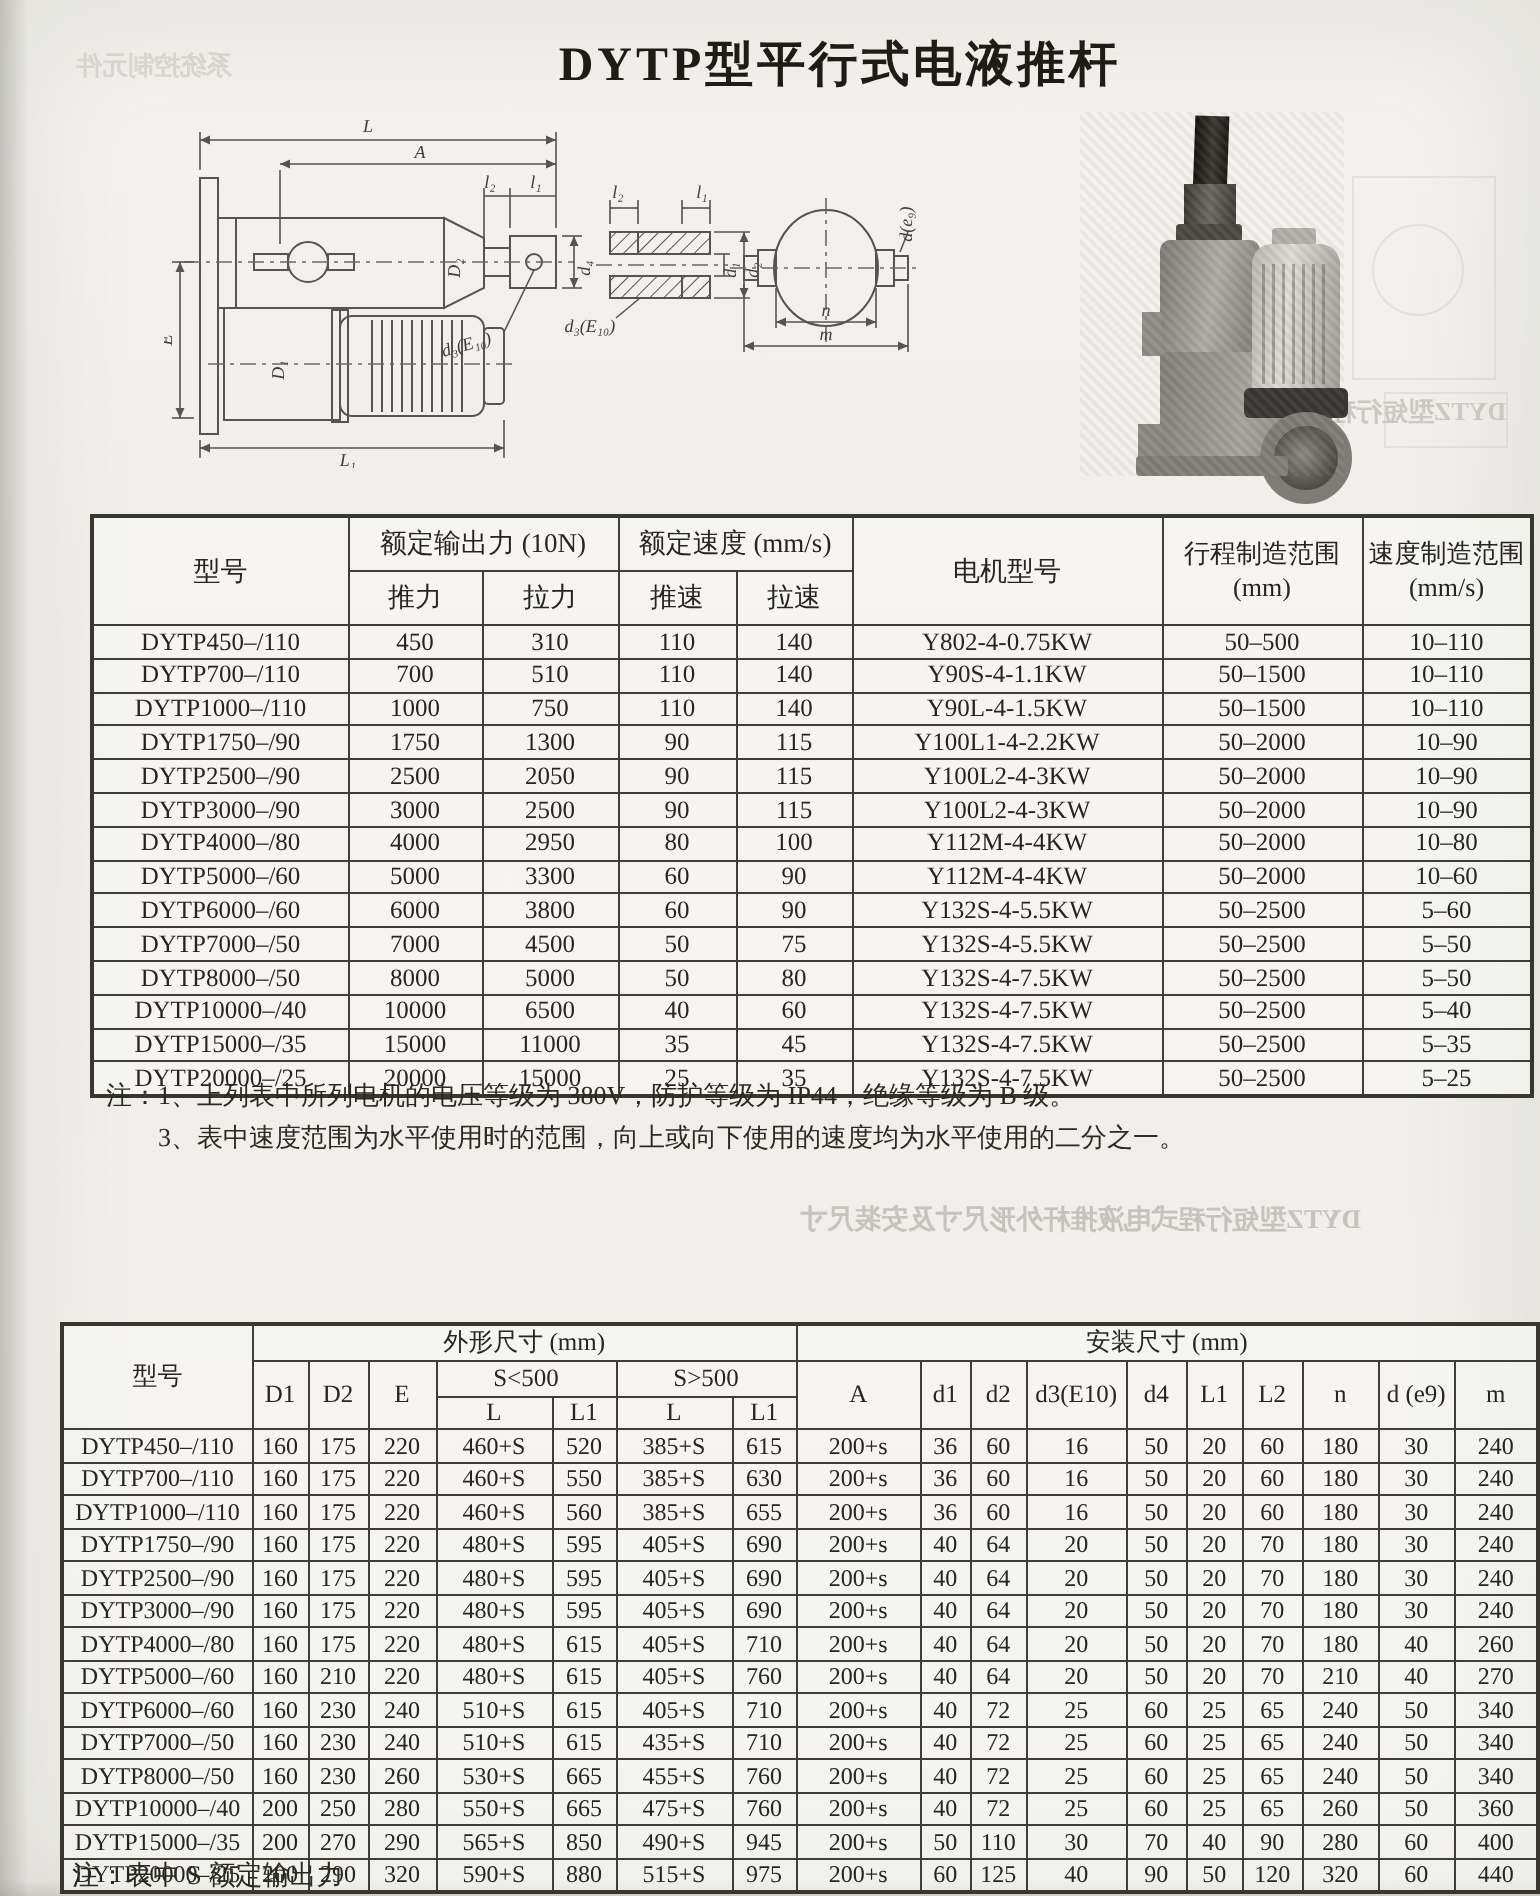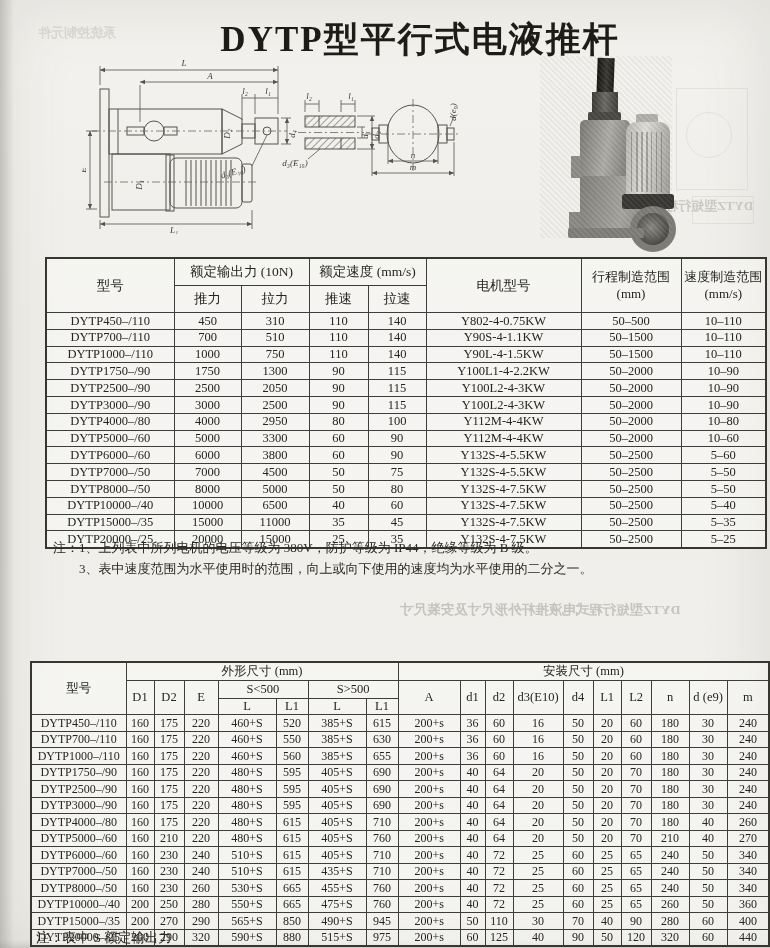--- a/index.html
+++ b/index.html
@@ -6,21 +6,21 @@
   .page{position:relative;width:770px;height:948px;overflow:hidden;
         background:linear-gradient(180deg,#f3f2ee 0%,#efeeea 35%,#f0efeb 70%,#edece8 100%);
         font-family:"Liberation Serif","DejaVu Serif",serif;color:#26251f;
         box-shadow:inset 0 0 70px rgba(95,92,82,.14);}
   .edge-left{position:absolute;left:0;top:0;width:14px;height:100%;
         background:linear-gradient(90deg,rgba(110,108,100,.30),rgba(110,108,100,0));}
   .edge-bottom{position:absolute;left:0;bottom:0;width:100%;height:8px;
         background:linear-gradient(0deg,rgba(110,108,100,.18),rgba(110,108,100,0));}
 
   .title{position:absolute;top:16px;left:70px;right:0;text-align:center;
-        font-size:35px;font-weight:bold;letter-spacing:2px;color:#1d1c17;}
+        font-size:24px;font-weight:bold;letter-spacing:2px;color:#1d1c17;}
 
   .sec-heading{position:absolute;font-size:14.5px;font-weight:bold;color:#22211b;letter-spacing:.5px;}
   .sec1{top:233px;left:42px;}
   .sec2{top:636px;left:38px;}
 
   
   table{border-collapse:collapse;table-layout:fixed;background:rgba(250,250,247,.55);}
   th,td{border:1px solid #3e3d38;text-align:center;padding:0;font-weight:normal;
         overflow:hidden;white-space:nowrap;}
   .t1{position:absolute;top:257px;left:45px;width:720px;border:2px solid #38372f;}

